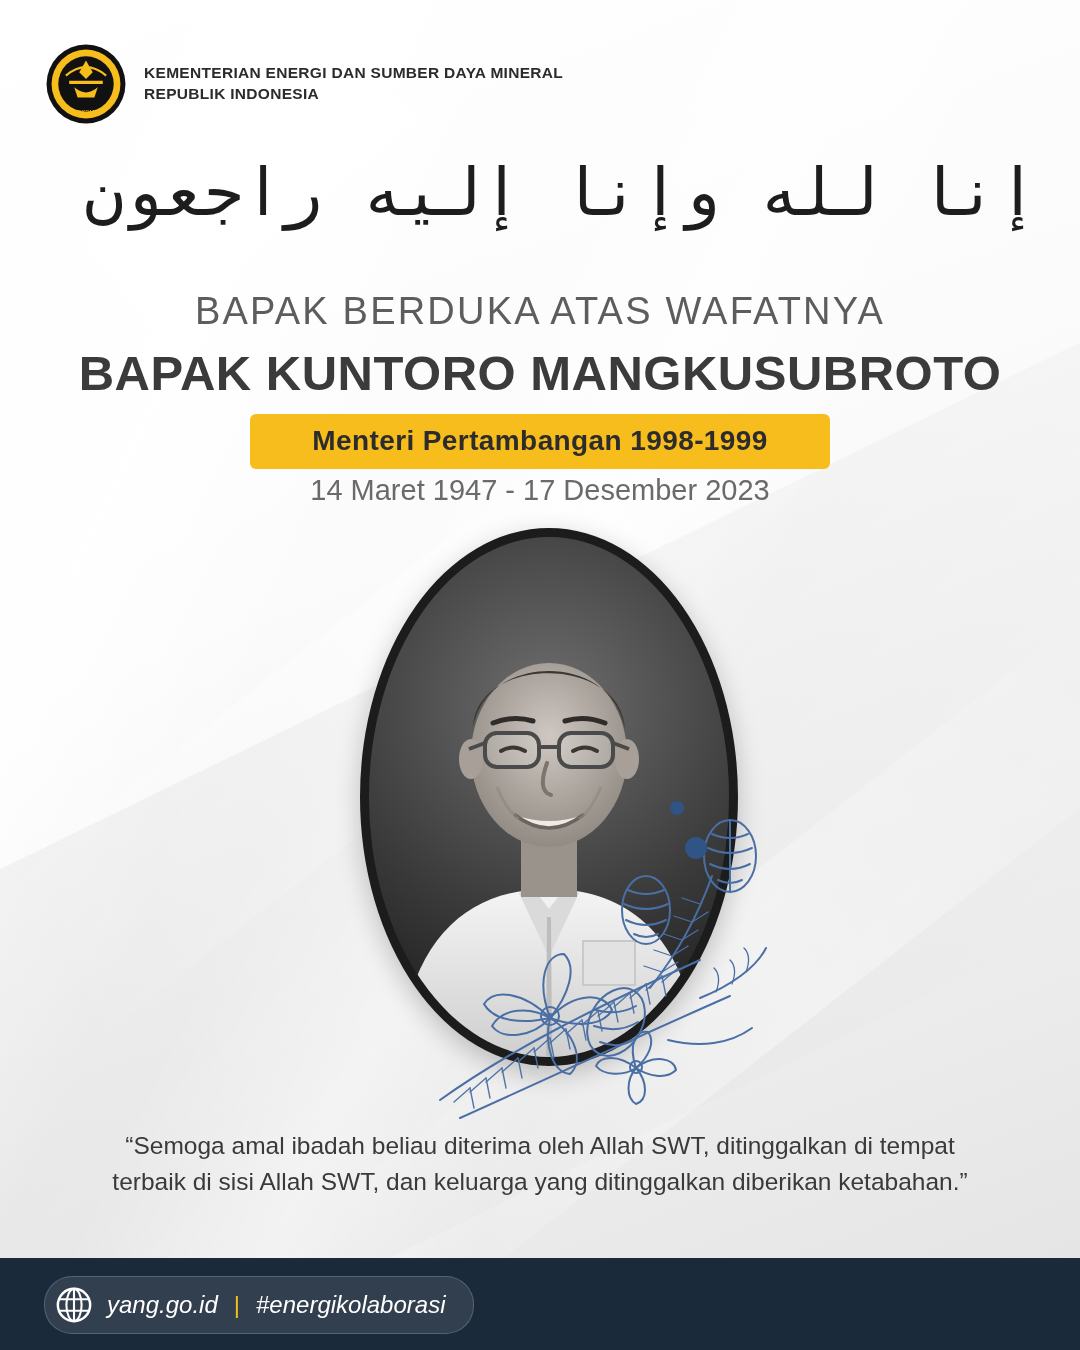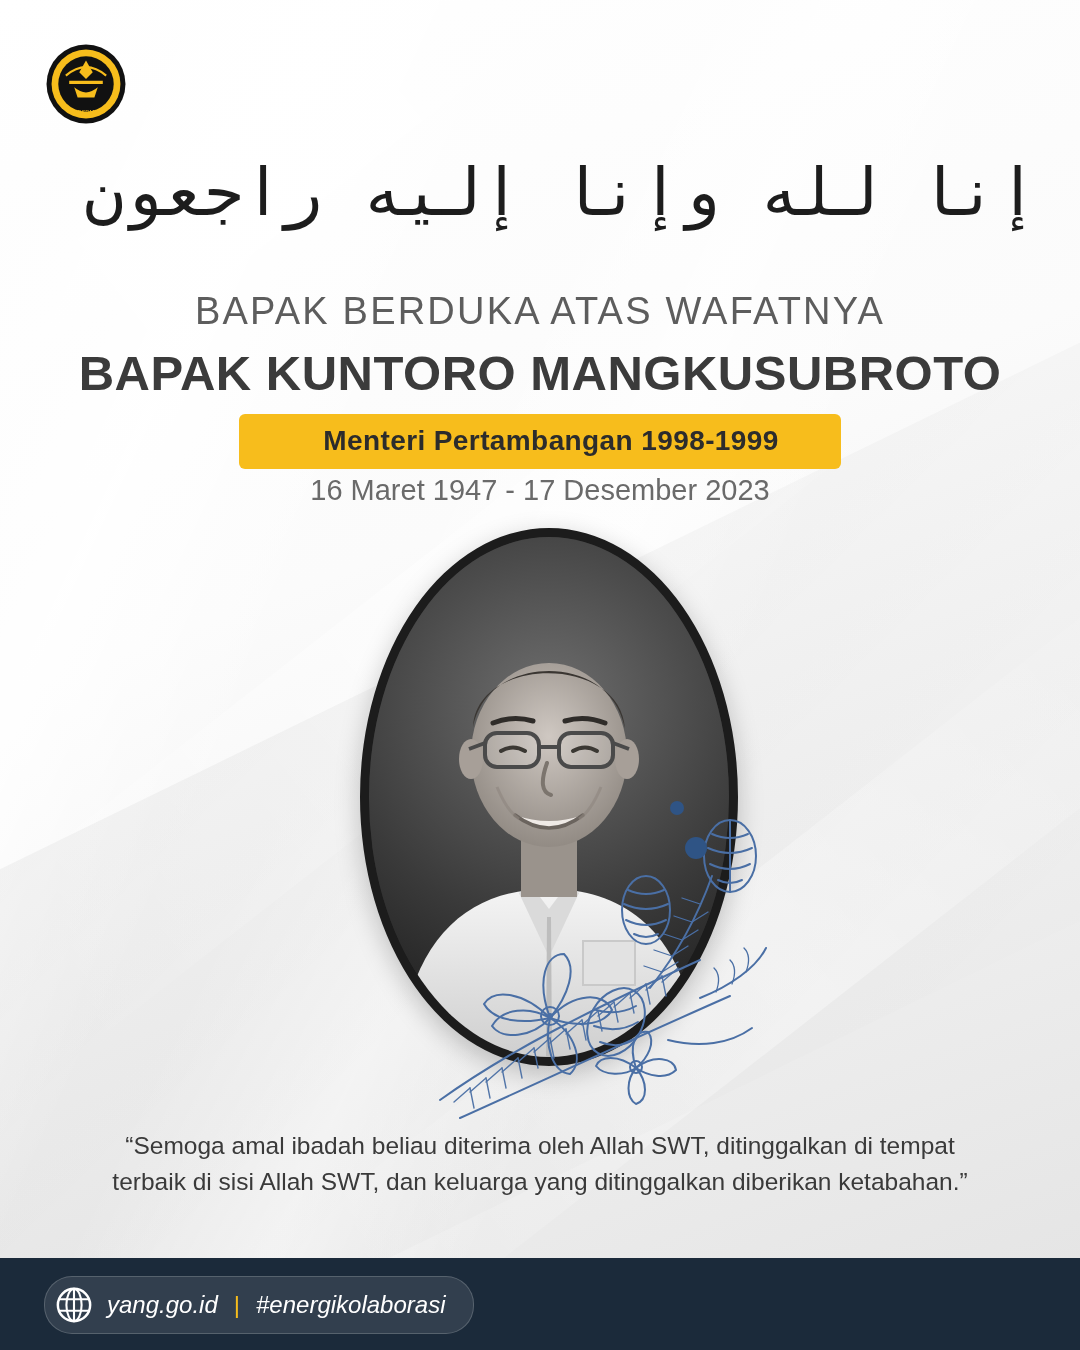--- a/index.html
+++ b/index.html
@@ -109,21 +109,21 @@
     left: 0; width: 1080px;
     text-align: center;
   }
   .badge {
     display: inline-block;
     background: #f7bd1c;
     color: #2c2c2c;
     font-weight: bold;
     font-size: 28px;
     letter-spacing: 0.4px;
-    padding: 11px 62px 12px 84px;
+    padding: 11px 62px 12px 62px;
     border-radius: 6px;
   }
   .dates {
     position: absolute;
     top: 474px;
     left: 0; width: 1080px;
     text-align: center;
     font-size: 29px;
     color: #6a6a6a;
   }
@@ -228,30 +228,34 @@
         <circle cx="50" cy="50" r="47" fill="#111111"></circle>
         <circle cx="50" cy="50" r="41" fill="#f7bd1c"></circle>
         <circle cx="50" cy="50" r="33" fill="#111111"></circle>
         <path d="M50 22 L58 36 L50 44 L42 36 Z" fill="#f7bd1c"></path>
         <path d="M30 46 h40 v4 h-40 z" fill="#f7bd1c"></path>
         <path d="M36 54 q14 12 28 0 l-4 12 h-20 z" fill="#f7bd1c"></path>
         <path d="M26 40 q24 -20 48 0" fill="none" stroke="#f7bd1c" stroke-width="2.5"></path>
         <text x="50" y="86" font-size="7" fill="#f7bd1c" text-anchor="middle" font-family="Liberation Sans, sans-serif">ESDM</text>
       </svg>
     </span>
+    <div class="ministry-text">
+      <span>KEMENTERIAN ENERGI DAN SUMBER DAYA MINERAL</span>
+      <span class="line2">REPUBLIK INDONESIA</span>
+    </div>
   </div>
 
   <div class="arabic">إنا لله وإنا إليه راجعون</div>
 
   <div class="title-sub">BAPAK BERDUKA ATAS WAFATNYA</div>
   <div class="title-main">BAPAK KUNTORO MANGKUSUBROTO</div>
   <div class="badge-wrap">
     <span class="badge">Menteri Pertambangan 1998-1999</span>
   </div>
-  <div class="dates">16 Maret 1947 - 17 Desember 2023</div>
+  <div class="dates">14 Maret 1947 - 17 Desember 2023</div>
 
   <div class="portrait">
     <div class="bg"></div>
     <svg viewBox="0 0 360 520" xmlns="http://www.w3.org/2000/svg">
       <defs>
         <linearGradient id="shirt" x1="0" y1="0" x2="0" y2="1">
           <stop offset="0%" stop-color="#f4f4f4"></stop>
           <stop offset="100%" stop-color="#cfcfcf"></stop>
         </linearGradient>
         <radialGradient id="skin" cx="50%" cy="40%" r="65%">

